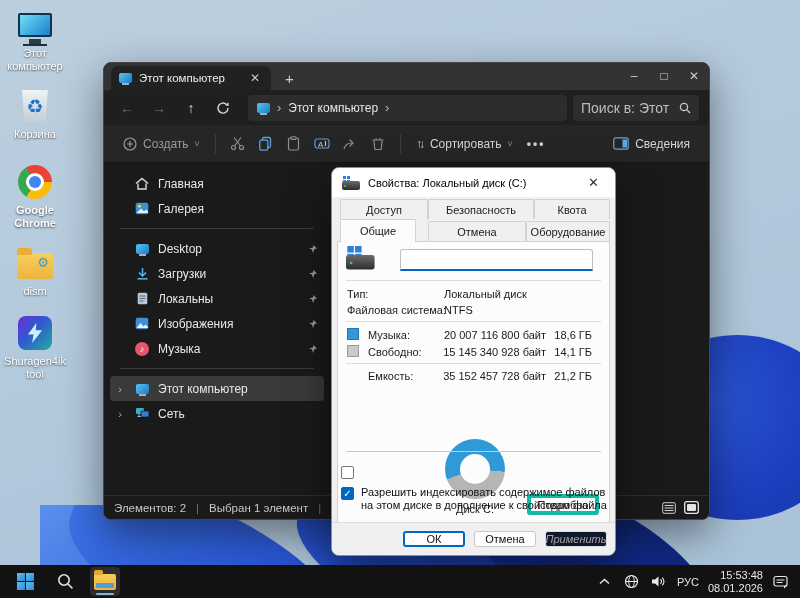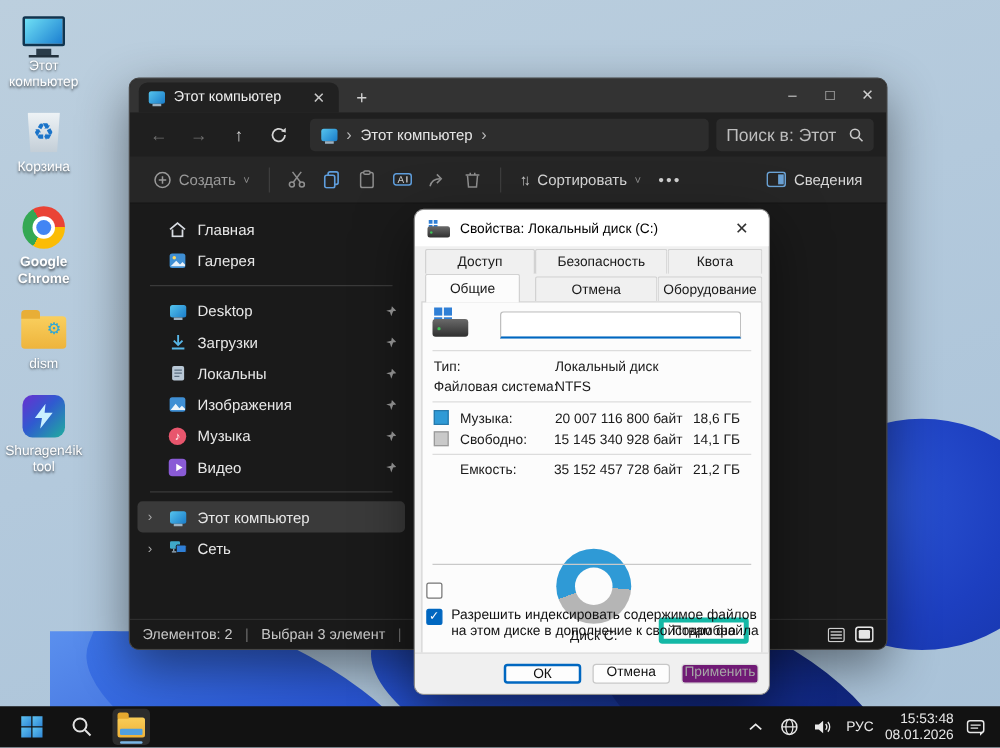--- a/index.html
+++ b/index.html
@@ -138,23 +138,23 @@
   .det-btn { position:absolute; left:189px; top:252px; width:72px; height:21px; background:#fdfdfd; border:4px solid #14b8a6;
              border-radius:3px; font-size:11px; display:flex; align-items:center; justify-content:center; }
   .cbrow { position:absolute; left:9px; display:flex; gap:7px; align-items:flex-start; }
   .cbox { width:13px; height:13px; border:1px solid #767676; background:#fff; border-radius:2px; flex:none; margin-top:1px;
           display:flex; align-items:center; justify-content:center; }
   .cbox.on { background:#0067c0; border-color:#0067c0; color:#fff; font-size:10px; line-height:1; }
   .cbl { font-size:11px; line-height:13px; color:#111; }
   .dlg-btns { position:absolute; left:0; right:0; bottom:0; height:33px; display:flex; justify-content:flex-end;
               align-items:center; gap:9px; padding-right:8px; background:#f0f0f0; border-top:1px solid #dcdcdc; }
   .dbtn { width:62px; height:16px; background:#fdfdfd; border:1px solid #c7c7c7; border-radius:3px;
-          font-size:11px; display:flex; justify-content:center; color:#111; }
+          font-size:11px; display:flex; align-items:center; justify-content:center; color:#111; }
   .dbtn.primary { border:2px solid #0067c0; }
-  .dbtn.disabled { color:#a6a6a6; background:#701a75; border-color:#dcdcdc; }
+  .dbtn.disabled { color:#a6a6a6; background:#0f172a; border-color:#dcdcdc;font-style:italic; }
 
   
   .taskbar { position:absolute; left:0; bottom:0; width:800px; height:33px; background:#121212; z-index:5;
              display:flex; align-items:center; }
   .tb-left { display:flex; align-items:center; gap:10px; padding-left:10px; }
   .task-ic { width:30px; height:29px; display:flex; align-items:center; justify-content:center; border-radius:4px; position:relative; }
   .task-ic.active { background:#2c2c2c; }
   .task-ic.active::after { content:""; position:absolute; bottom:1px; left:6px; right:6px; height:2px; border-radius:2px; background:#79b6e6; }
   .startlogo { width:17px; height:17px; display:grid; grid-template-columns:8px 8px; grid-gap:1px; }
   .startlogo i { background:linear-gradient(135deg,#5ec3f2,#2f86d6); }
@@ -408,32 +408,20 @@
       <div class="srow">
         <span class="indent"></span>
         <span class="sv">
           <span style="width:14px;height:14px;border-radius:50%;background:#e8566d;display:flex;align-items:center;justify-content:center;color:#fff;font-size:9px;">♪</span>
         </span>
         <span class="slbl">Музыка</span>
         <svg class="pin" width="10" height="10" viewBox="0 0 10 10">
             <path d="M5.5 1 L9 4.5 L6.5 5 L5 9 L4 5.5 L1 4.5 L5 3.5 Z" fill="#9a9a9a"></path>
           </svg>
       </div>
-      <div class="srow">
-        <span class="indent"></span>
-        <span class="sv">
-          <span style="width:14px;height:14px;border-radius:3px;background:#8a5bd6;display:flex;align-items:center;justify-content:center;">
-            <span style="width:0;height:0;border-left:5px solid #fff;border-top:3.5px solid transparent;border-bottom:3.5px solid transparent;margin-left:2px;"></span>
-          </span>
-        </span>
-        <span class="slbl">Видео</span>
-        <svg class="pin" width="10" height="10" viewBox="0 0 10 10">
-            <path d="M5.5 1 L9 4.5 L6.5 5 L5 9 L4 5.5 L1 4.5 L5 3.5 Z" fill="#9a9a9a"></path>
-          </svg>
-      </div>
       <div class="sdiv"></div>
       <div class="srow sel">
         <span class="chv">›</span>
         <span class="sv">
             <span class="mini-mon"></span>
           </span>
         <span class="slbl">Этот компьютер</span>
       </div>
       <div class="srow">
         <span class="chv">›</span>
@@ -475,21 +463,21 @@
             </div>
           <div class="drv-free">14,1 ГБ сво</div>
         </div>
       </div>
     </div>
   </div>
 
   <div class="statusbar">
     <span>Элементов: 2</span>
     <span class="st-sep">|</span>
-    <span>Выбран 3 элемент</span>
+    <span>Выбран 1 элемент</span>
     <span class="st-sep">|</span>
     <div class="viewbtns">
       <svg width="14" height="12" viewBox="0 0 14 12">
           <rect x="0.7" y="0.7" width="12.6" height="10.6" rx="1.5" fill="none" stroke="#cfcfcf" stroke-width="1"></rect>
           <line x1="2.5" y1="3.5" x2="11.5" y2="3.5" stroke="#cfcfcf" stroke-width="1.1"></line>
           <line x1="2.5" y1="6" x2="11.5" y2="6" stroke="#cfcfcf" stroke-width="1.1"></line>
           <line x1="2.5" y1="8.5" x2="11.5" y2="8.5" stroke="#cfcfcf" stroke-width="1.1"></line>
         </svg>
       <svg width="15" height="13" viewBox="0 0 15 13">
           <rect x="0.7" y="0.7" width="13.6" height="11.6" rx="2" fill="none" stroke="#e6e6e6" stroke-width="1.3"></rect>

